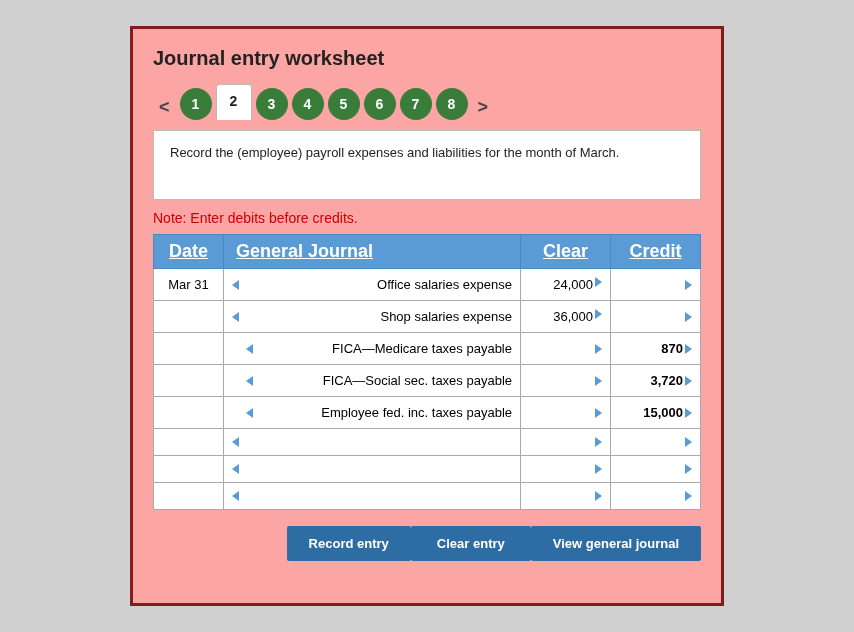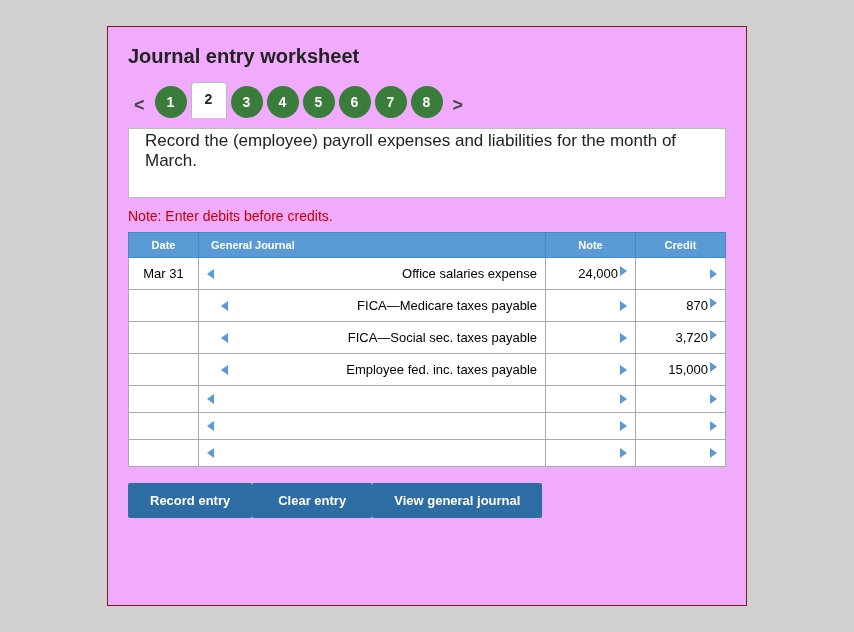--- a/index.html
+++ b/index.html
@@ -6,24 +6,24 @@
     body {
       font-family: Arial, sans-serif;
       font-size: 13px;
       background: #d0d0d0;
       display: flex;
       justify-content: center;
       align-items: center;
       min-height: 100vh;
     }
     .worksheet-container {
-      background: #f0abfc;
-      border: 1px solid #7f1d1d;
+      background: #fca5a5;
+      border: 3px solid #7f1d1d;
       padding: 18px 20px 20px 20px;
-      width: 640px;
+      width: 594px;
       min-height: 580px;
       position: relative;
     }
     .title {
       font-size: 20px;
       font-weight: bold;
       color: #222;
       margin-bottom: 14px;
     }
     .tabs-row {
@@ -68,44 +68,45 @@
       font-weight: bold;
       display: flex;
       align-items: center;
       justify-content: center;
       cursor: pointer;
       padding-bottom: 4px;
     }
     .instruction-box {
       background: white;
       border: 1px solid #bbb;
-      padding: 2px 16px;
+      padding: 14px 16px;
       margin-bottom: 10px;
       min-height: 70px;
-      font-size: 17px;
+      font-size: 13px;
       color: #222;
     }
     .note-text {
       color: #c00;
       font-size: 14px;
       margin-bottom: 8px;
     }
     table {
       width: 100%;
       border-collapse: collapse;
       margin-bottom: 16px;
     }
     thead tr th {
       background: #5b9bd5;
       color: white;
       font-weight: bold;
       text-align: center;
       padding: 6px 8px;
       border: 1px solid #4a8ac4;
-      font-size: 11px;
+      font-size: 18px;
+      text-decoration: underline;
     }
     thead tr th.col-journal {
       text-align: left;
       padding-left: 12px;
     }
     tbody tr td {
       border: 1px solid #aaa;
       padding: 8px 8px;
       background: white;
       font-size: 13px;
@@ -153,26 +154,27 @@
       align-items: center;
       justify-content: space-between;
     }
     .cell-debit {
       display: flex;
       align-items: flex-start;
       justify-content: flex-end;
     }
     .cell-credit {
       display: flex;
-      align-items: flex-start;
+      align-items: center;
       justify-content: flex-end;
+      font-weight: bold;
     }
     .buttons-row {
       display: flex;
-      justify-content: flex-start;
+      justify-content: flex-end;
       margin-top: 4px;
     }
     .btn {
       background: #2e6da4;
       color: white;
       border: none;
       padding: 10px 22px;
       font-size: 13px;
       font-weight: bold;
       cursor: pointer;
@@ -206,21 +208,21 @@
     <span>Record the (employee) payroll expenses and liabilities for the month of March.</span>
   </div>
 
   <div class="note-text">Note: Enter debits before credits.</div>
 
   <table>
     <thead>
       <tr>
         <th class="col-date">Date</th>
         <th class="col-journal">General Journal</th>
-        <th class="col-debit">Note</th>
+        <th class="col-debit">Clear</th>
         <th class="col-credit">Credit</th>
       </tr>
     </thead>
     <tbody id="table-body">
     <tr>
           <td class="col-date">Mar 31</td>
           <td class="col-journal">
             <div class="cell-inner">
               <span class="triangle-left"></span>
               <span>Office salaries expense</span>
@@ -234,20 +236,41 @@
           </td>
           <td class="col-credit">
             <div class="cell-credit">
               <span></span>
               <span class="triangle-right"></span>
             </div>
           </td>
         </tr>
         <tr>
           <td class="col-date"></td>
+          <td class="col-journal">
+            <div class="cell-inner">
+              <span class="triangle-left"></span>
+              <span>Shop salaries expense</span>
+            </div>
+          </td>
+          <td class="col-debit">
+            <div class="cell-debit">
+              <span>36,000</span>
+              <span class="triangle-right"></span>
+            </div>
+          </td>
+          <td class="col-credit">
+            <div class="cell-credit">
+              <span></span>
+              <span class="triangle-right"></span>
+            </div>
+          </td>
+        </tr>
+        <tr>
+          <td class="col-date"></td>
           <td class="col-journal indented">
             <div class="cell-inner">
               <span class="triangle-left"></span>
               <span>FICA—Medicare taxes payable</span>
             </div>
           </td>
           <td class="col-debit">
             <div class="cell-debit">
               <span></span>
               <span class="triangle-right"></span>

